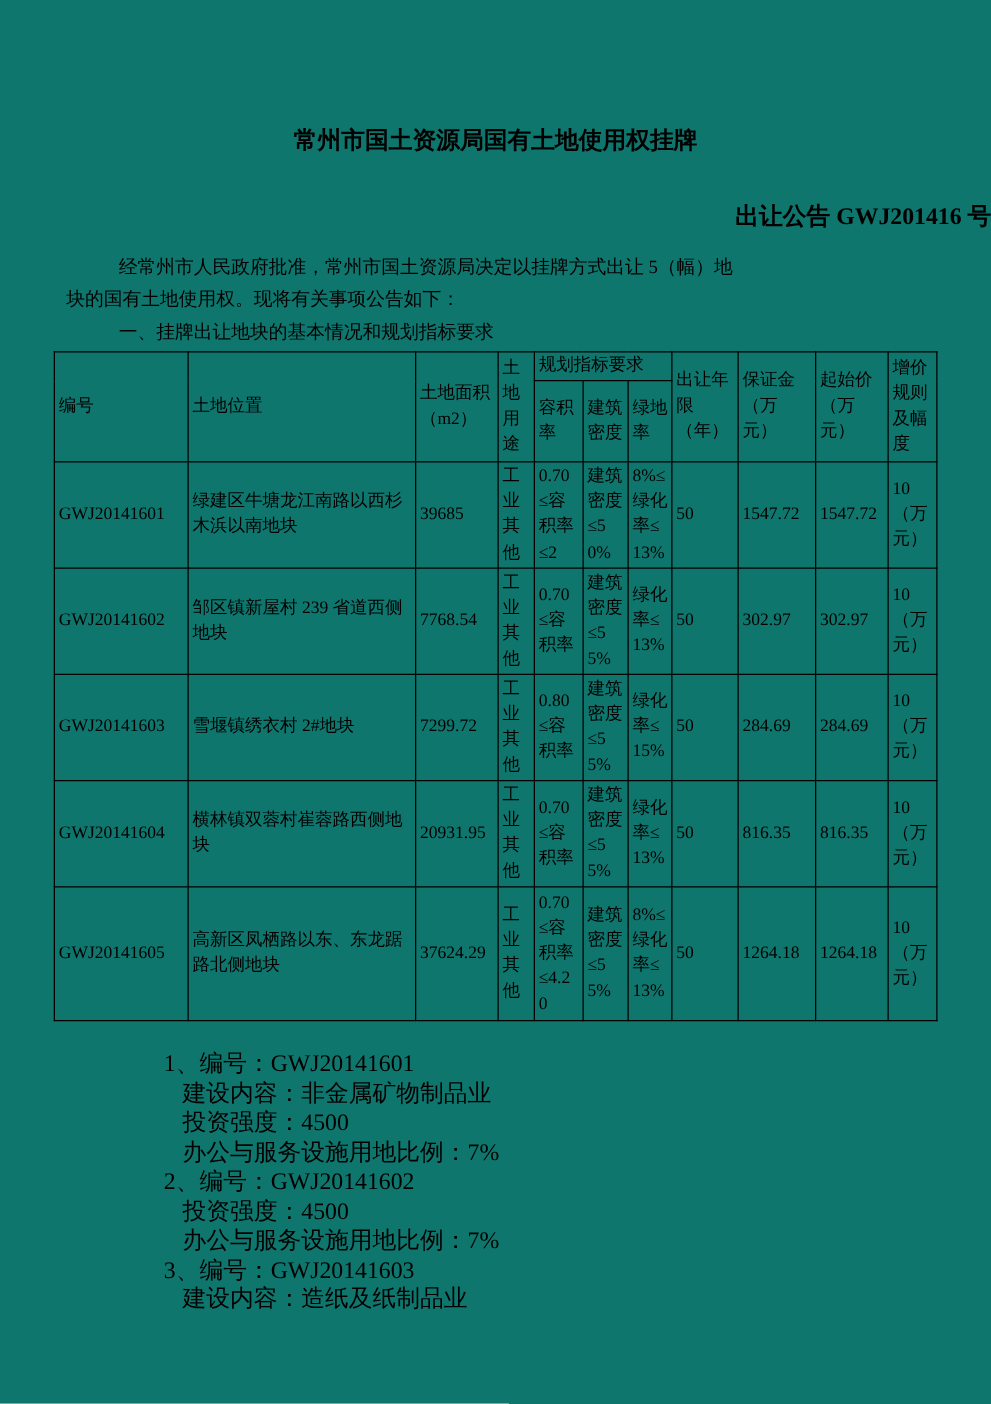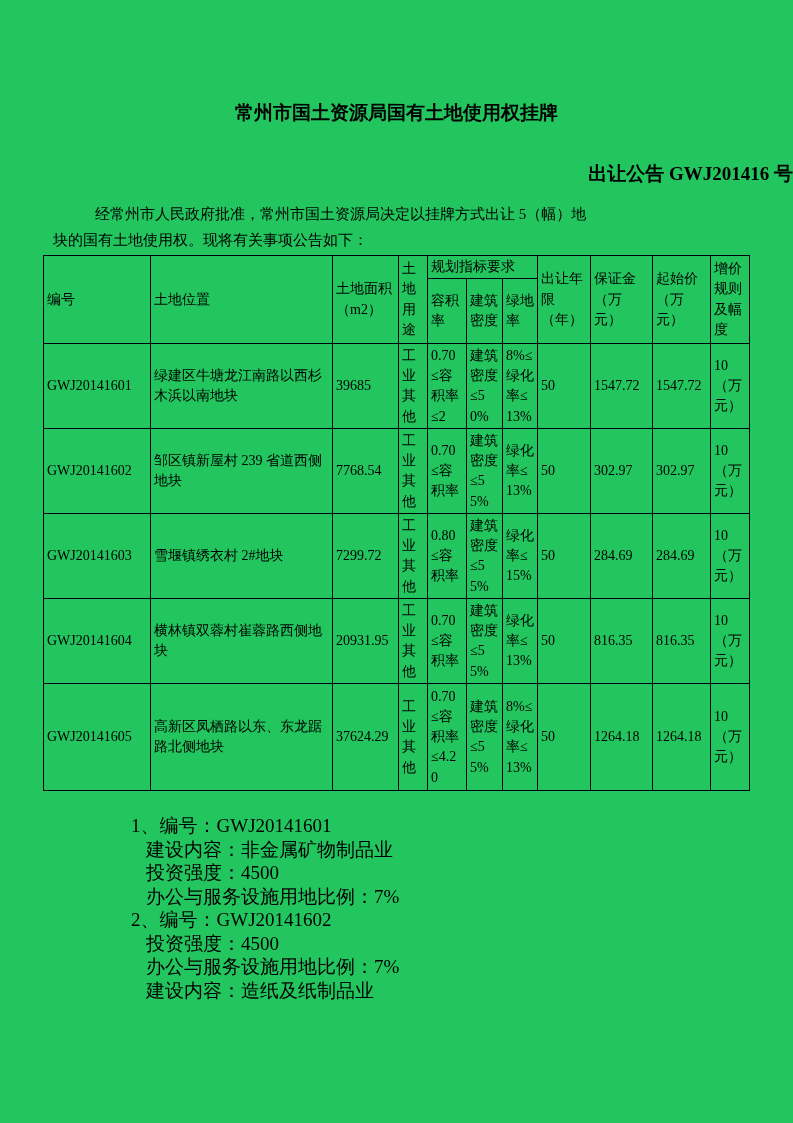--- a/index.html
+++ b/index.html
@@ -1,21 +1,21 @@
 <!DOCTYPE html>
 <html><head>
 <meta charset="utf-8">
 <style>
   * { box-sizing: border-box; }
   html, body { margin: 0; padding: 0; background: #ffffff; }
   .page {
     position: relative;
     width: 793px;
     height: 1123px;
-    background: #22c55e;
+    background: #0f766e;
     color: #000000;
     font-family: "Liberation Serif", "DejaVu Serif", serif;
     overflow: hidden;
   }
   .title {
     text-align: center;
     font-weight: bold;
     font-size: 19px;
     line-height: 24px;
   }
@@ -64,20 +64,21 @@
 <body>
 
 <div class="page">
 
   <div class="title title-1">常州市国土资源局国有土地使用权挂牌</div>
   <div class="title title-2">出让公告 GWJ201416 号</div>
 
   <div class="para">
     <div class="para-line indent">经常州市人民政府批准，常州市国土资源局决定以挂牌方式出让 5（幅）地</div>
     <div class="para-line">块的国有土地使用权。现将有关事项公告如下：</div>
+    <div class="para-line indent">一、挂牌出让地块的基本情况和规划指标要求</div>
   </div>
 
   <table class="land-table">
     <colgroup>
       <col style="width:107px">
         <col style="width:182px">
         <col style="width:66px">
         <col style="width:29px">
       <col style="width:39px">
         <col style="width:36px">
@@ -175,16 +176,17 @@
   </table>
 
   <div class="notes">
     <div class="note">1、编号：GWJ20141601</div>
     <div class="note note-sub">建设内容：非金属矿物制品业</div>
     <div class="note note-sub">投资强度：4500</div>
     <div class="note note-sub">办公与服务设施用地比例：7%</div>
     <div class="note">2、编号：GWJ20141602</div>
     <div class="note note-sub">投资强度：4500</div>
     <div class="note note-sub">办公与服务设施用地比例：7%</div>
+    <div class="note">3、编号：GWJ20141603</div>
     <div class="note note-sub">建设内容：造纸及纸制品业</div>
   </div>
 
 </div>
 
 </body></html>

